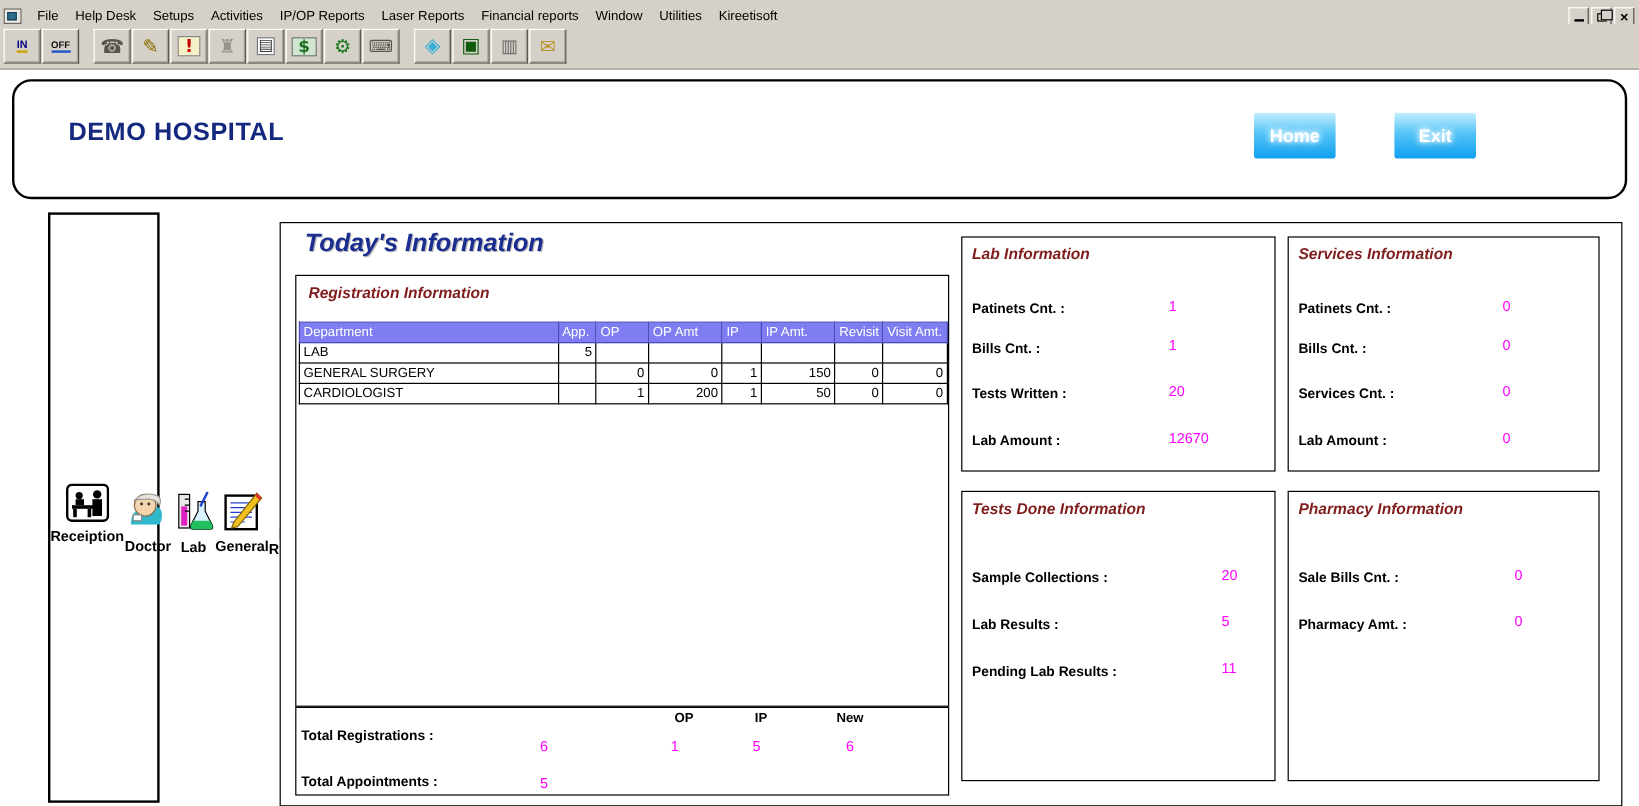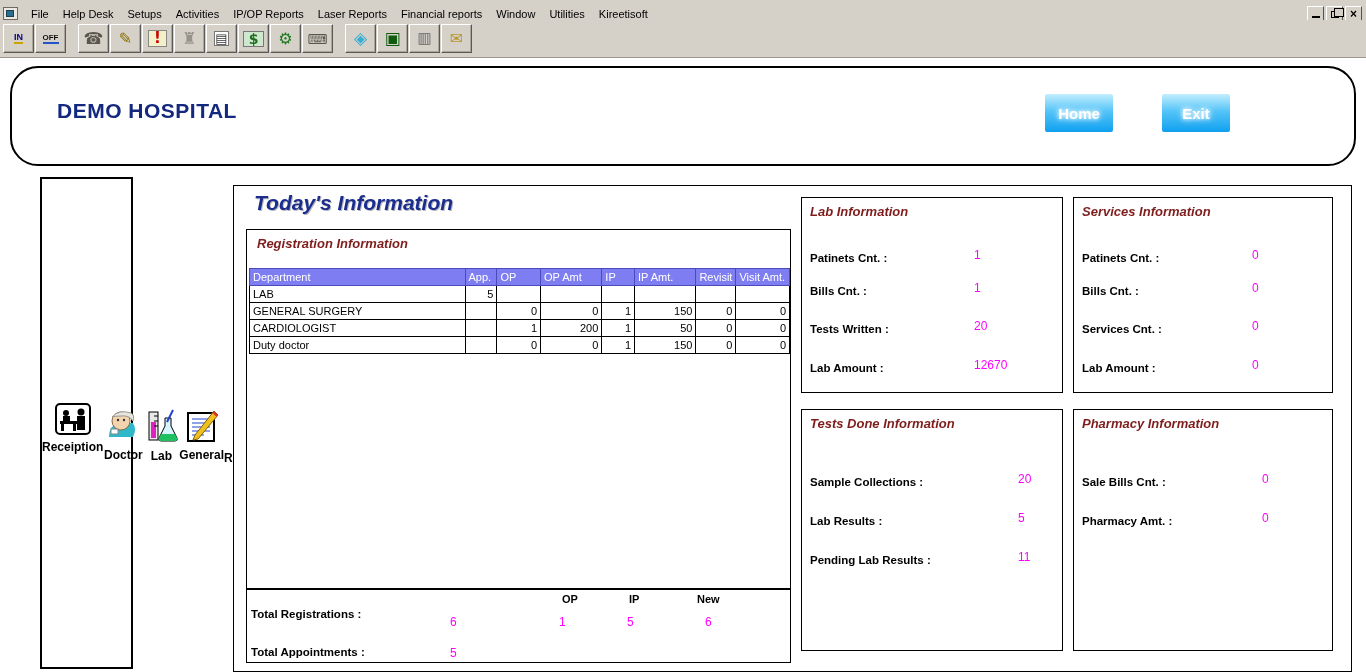--- a/index.html
+++ b/index.html
@@ -47,21 +47,21 @@
   .g7 { color:#1d6e1d; font-weight:bold; font-size:14px; background:#cfe7cf; padding:0 5px; border:1px solid #777; }
   .g8 { color:#1f7a1f; }
   .g9 { color:#5a564e; font-size:14px; }
   .g10 { color:#35aed6; font-size:17px; }
   .g11 { color:#0f5c0f; font-size:17px; }
   .g12 { color:#666; font-size:15px; }
   .g13 { color:#b8962e; }
 
   
   .header-box { position:absolute; left:10px; top:66px; width:1346px; height:100px;
-    border:2px solid #000; border-radius:28px; background:#fff; }
+    border:2px solid #000; border-radius:16px; background:#fff; }
   .hospital-name { position:absolute; left:45px; top:31px; font-size:21px;
     font-weight:bold; color:#13287e; letter-spacing:0.5px; }
   .blue-btn { position:absolute; top:26px; width:68px; height:38px; border:none;
     border-radius:2px; background:linear-gradient(#c4eeff, #55c4f7 45%, #0fa0f0);
     color:#fff; font-weight:bold; font-size:15px; font-family:"Liberation Sans",sans-serif;
     text-shadow:0 0 4px #fff, 0 0 7px #e8f8ff; cursor:pointer; }
   .blue-btn.home { left:1033px; }
   .blue-btn.exit { left:1150px; }
 
   
@@ -331,30 +331,20 @@
           <tr>
             <td>CARDIOLOGIST</td>
             <td class="num"></td>
             <td class="num">1</td>
             <td class="num">200</td>
             <td class="num">1</td>
             <td class="num">50</td>
             <td class="num">0</td>
             <td class="num">0</td>
           </tr>
-          <tr>
-            <td>Duty doctor</td>
-            <td class="num"></td>
-            <td class="num">0</td>
-            <td class="num">0</td>
-            <td class="num">1</td>
-            <td class="num">150</td>
-            <td class="num">0</td>
-            <td class="num">0</td>
-          </tr>
         </tbody>
       </table>
     </div>
 
     <div class="totals-box">
       <span class="tot-hdr" style="left:315px">OP</span>
       <span class="tot-hdr" style="left:382px">IP</span>
       <span class="tot-hdr" style="left:450px">New</span>
       <span class="tot-label" style="left:4px; top:18px">Total Registrations  :</span>
       <span class="tot-val" style="left:203px; top:25px">6</span>

